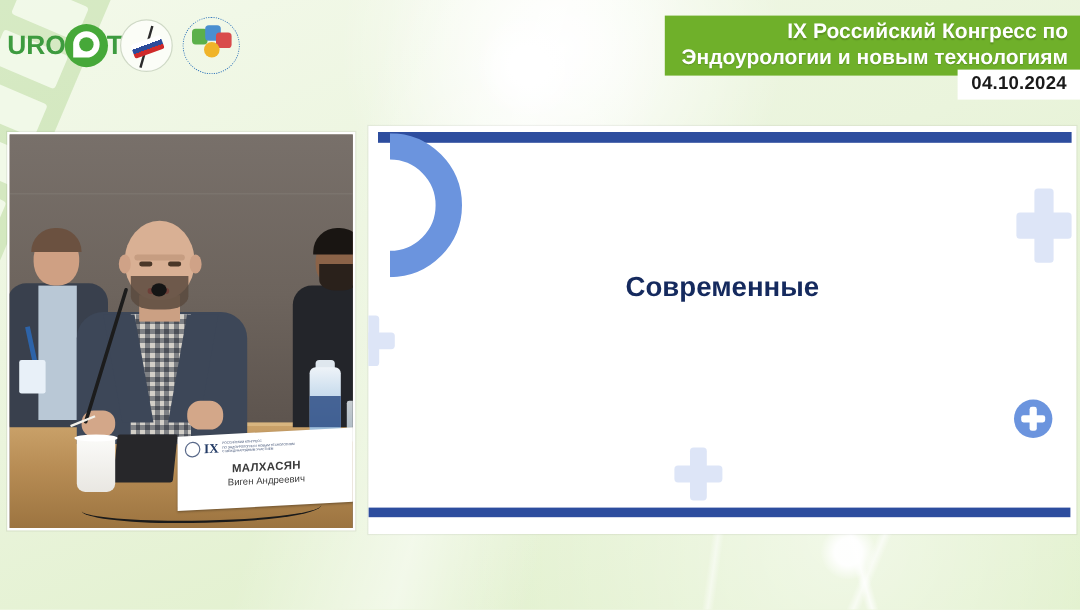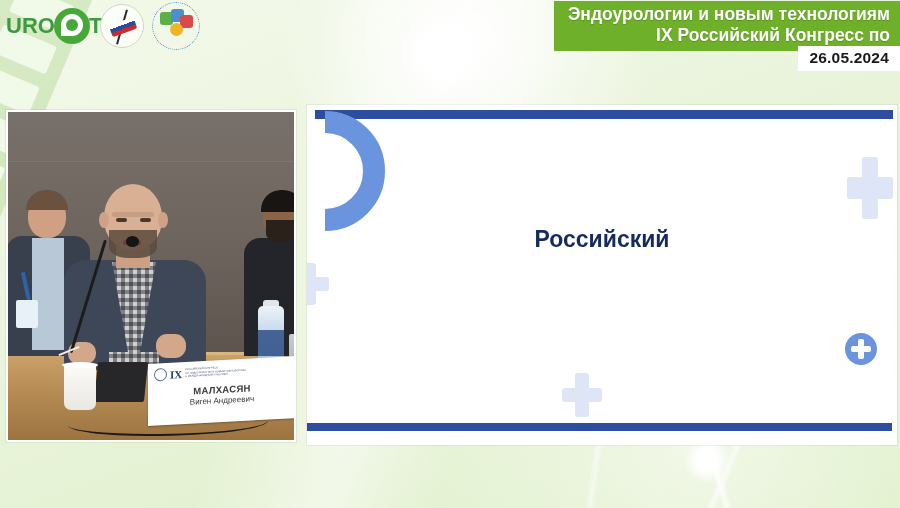--- a/index.html
+++ b/index.html
@@ -49,21 +49,21 @@
       linear-gradient(74deg, rgba(255,255,255,0.0) 48%, rgba(255,255,255,0.75) 49%, rgba(255,255,255,0) 50%),
       linear-gradient(113deg, rgba(255,255,255,0.0) 58%, rgba(255,255,255,0.6) 59%, rgba(255,255,255,0) 60%),
       linear-gradient(98deg, rgba(255,255,255,0.0) 30%, rgba(255,255,255,0.5) 31%, rgba(255,255,255,0) 32%);
   }
   .bg-streak {
     position:absolute; left:18%; top:0; width:46%; height:100%;
     background:linear-gradient(105deg, rgba(255,255,255,0) 30%, rgba(255,255,255,0.55) 55%, rgba(255,255,255,0) 75%);
   }
 
   
-  #header { position:absolute; left:0; top:0; width:900px; height:100px; z-index:5; }
+  #header { position:absolute; left:0; top:12px; width:900px; height:100px; z-index:5; }
 
   .logo-urotv {
     position:absolute; left:6px; top:8px;
     display:flex; align-items:center; gap:1px;
   }
   .logo-urotv .txt {
     font-size:22px; font-weight:bold; color:#3d9b3f; letter-spacing:0px;
     font-family:"Liberation Sans", sans-serif;
   }
   .logo-mark {
@@ -295,25 +295,25 @@
 
   <div class="logo-circle" id="logo-congress">
     <span class="ring"></span>
     <span class="p1"></span>
     <span class="p2"></span>
     <span class="p3"></span>
     <span class="p4"></span>
   </div>
 
   <div class="congress-banner">
+    <div class="line">IX Российский Конгресс по</div>
     <div class="line">Эндоурологии и новым технологиям</div>
-    <div class="line">IX Российский Конгресс по</div>
-  </div>
-
-  <div class="date-badge">26.05.2024</div>
+  </div>
+
+  <div class="date-badge">04.10.2024</div>
 </div>
 
 <div id="video-panel">
   <div class="video-inner">
     <div class="wall">
         <div class="wall-line"></div>
       </div>
     <div class="table-top"></div>
     <div class="table-edge"></div>
 
@@ -389,18 +389,18 @@
     <span class="v"></span>
       <span class="h"></span>
   </div>
 
   <div class="plus-circle">
     <span class="v"></span>
       <span class="h"></span>
   </div>
 
   <div class="slide-title">
-    <div>Российский</div>
+    <div>Современные</div>
   </div>
 
 
   <div class="slide-botbar"></div>
 </div>
 
 </body></html>

